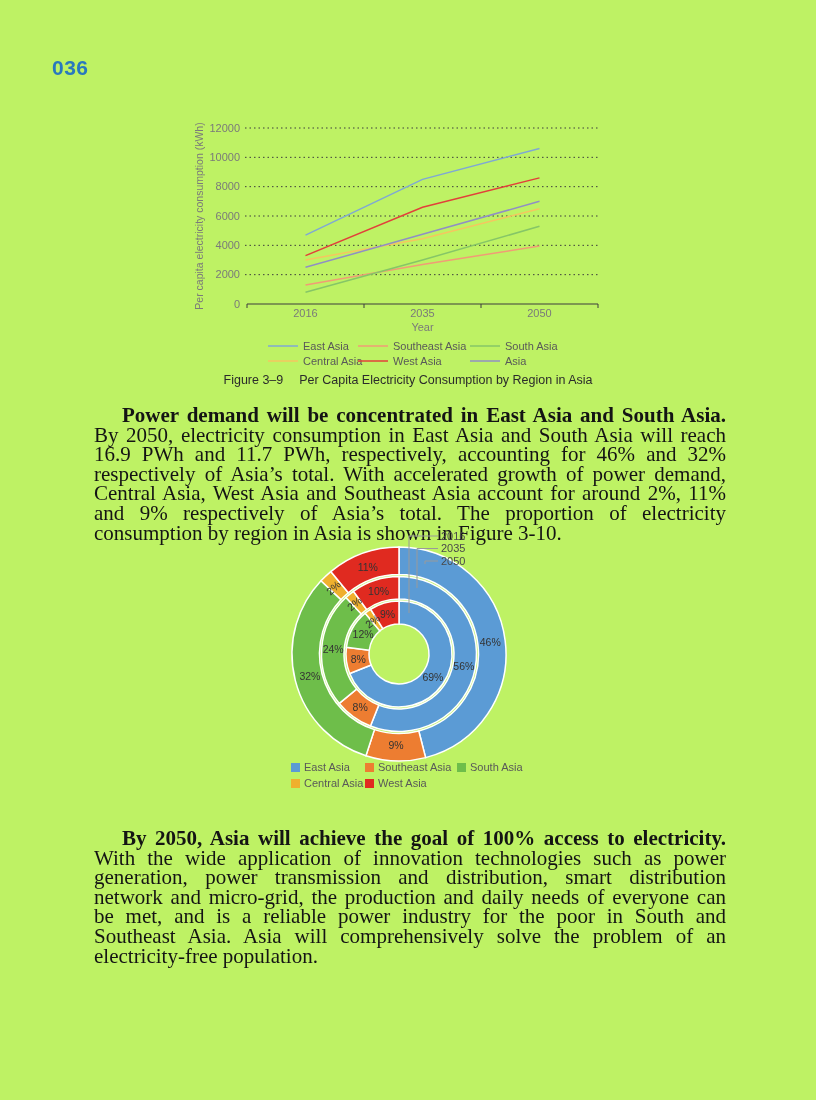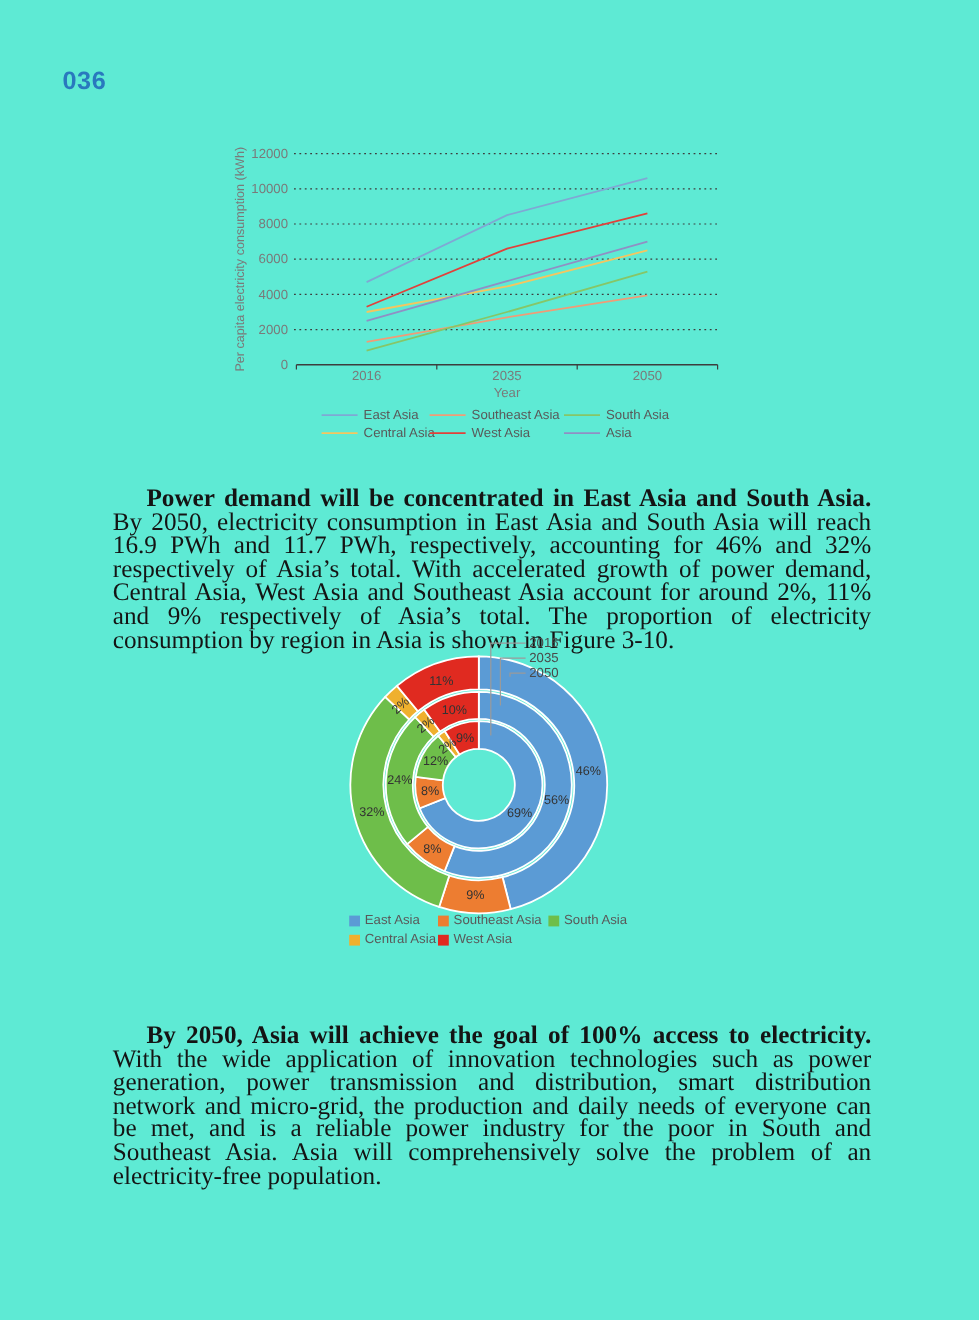--- a/index.html
+++ b/index.html
@@ -1,34 +1,34 @@
 <!DOCTYPE html>
 <html><head>
 <meta charset="utf-8">
 <style>
   * { margin:0; padding:0; box-sizing:border-box; }
   html,body { background:#ffffff; }
   body { width:816px; height:1100px; position:relative; font-family:"Liberation Sans", sans-serif; }
-  .page { position:absolute; inset:0; background:#5eead4; overflow:hidden; }
+  .page { position:absolute; inset:0; background:#bef264; overflow:hidden; }
 
   .page-number { position:absolute; left:52px; top:56px; font-size:21px; font-weight:bold; color:#2979be; letter-spacing:.5px; }
 
   .chart-svg { position:absolute; }
   #line-chart  { left:180px; top:118px; }
   #donut-chart { left:280px; top:524px; }
 
   .caption { position:absolute; left:0; width:100%; text-align:center; font-size:12.5px; color:#2b2b2b; }
   #caption-3-9  { top:373px; }
   #caption-3-10 { top:796px; }
   .cap-label { margin-right:16px; }
 
   .para { position:absolute; left:94px; width:632px; font-family:"Liberation Serif", serif;
           font-size:21px; line-height:19.6px; text-align:justify; text-indent:28px; color:#141414; }
   #para-1 { top:406px; }
-  #para-2 { top:829px;margin-top:24px; }
+  #para-2 { top:829px; }
   .lead { font-weight:bold; }
 
   #donut-legend { position:absolute; left:291px; top:761px; width:300px; height:34px; }
   .dleg-item { position:absolute; display:flex; align-items:center; gap:4px; font-size:11px; color:#595959; white-space:nowrap; }
   .dleg-sq { width:9px; height:9px; display:inline-block; flex:none; }
 
   svg text { font-family:"Liberation Sans", sans-serif; }
 </style>
 </head>
 <body>
@@ -74,20 +74,23 @@
       <line x1="290" x2="320" y1="228" y2="228" stroke="#86c667" stroke-width="1.5"></line>
       <text x="325" y="231.5" fill="#595959" font-size="11">South Asia</text>
       <line x1="88" x2="118" y1="243" y2="243" stroke="#f5c65f" stroke-width="1.5"></line>
       <text x="123" y="246.5" fill="#595959" font-size="11">Central Asia</text>
       <line x1="178" x2="208" y1="243" y2="243" stroke="#e2403a" stroke-width="1.5"></line>
       <text x="213" y="246.5" fill="#595959" font-size="11">West Asia</text>
       <line x1="290" x2="320" y1="243" y2="243" stroke="#908fc4" stroke-width="1.5"></line>
       <text x="325" y="246.5" fill="#595959" font-size="11">Asia</text>
     </svg>
 
+  <div class="caption" id="caption-3-9">
+    <span class="cap-label">Figure 3–9</span><span>Per Capita Electricity Consumption by Region in Asia</span>
+  </div>
 
   <p class="para" id="para-1">
     <span class="lead">Power demand will be concentrated in East Asia and South Asia.</span><span> By 2050, electricity consumption in East Asia and South Asia will reach 16.9 PWh and 11.7 PWh, respectively, accounting for 46% and 32% respectively of Asia’s total. With accelerated growth of power demand, Central Asia, West Asia and Southeast Asia account for around 2%, 11% and 9% respectively of Asia’s total. The proportion of electricity consumption by region in Asia is shown in Figure 3-10.</span>
   </p>
 
   <svg id="donut-chart" class="chart-svg" width="260" height="240" viewBox="0 0 260 240">
       <path d="M119 77 A53 53 0 1 1 69.72184624792267 149.51060129228793 L91.10670542335245 141.04373658054033 A30 30 0 1 0 119 100 Z" fill="#5b9bd5" stroke="#ffffff" stroke-width="1.5"></path>
       <path d="M69.72184624792267 149.51060129228793 A53 53 0 0 1 66.41792083033268 123.35733862109187 L89.23655896056566 126.24000299307087 A30 30 0 0 0 91.10670542335245 141.04373658054033 Z" fill="#ed7d31" stroke="#ffffff" stroke-width="1.5"></path>
       <path d="M66.41792083033268 123.35733862109187 A53 53 0 0 1 85.21652854331941 89.1627981328832 L99.8772803075393 106.88460271672633 A30 30 0 0 0 89.23655896056566 126.24000299307087 Z" fill="#6ebe4a" stroke="#ffffff" stroke-width="1.5"></path>
       <path d="M85.21652854331941 89.1627981328832 A53 53 0 0 1 90.60117986611316 85.25061994839322 L102.92519615063009 104.67016223493955 A30 30 0 0 0 99.8772803075393 106.88460271672633 Z" fill="#efb02e" stroke="#ffffff" stroke-width="1.5"></path>

